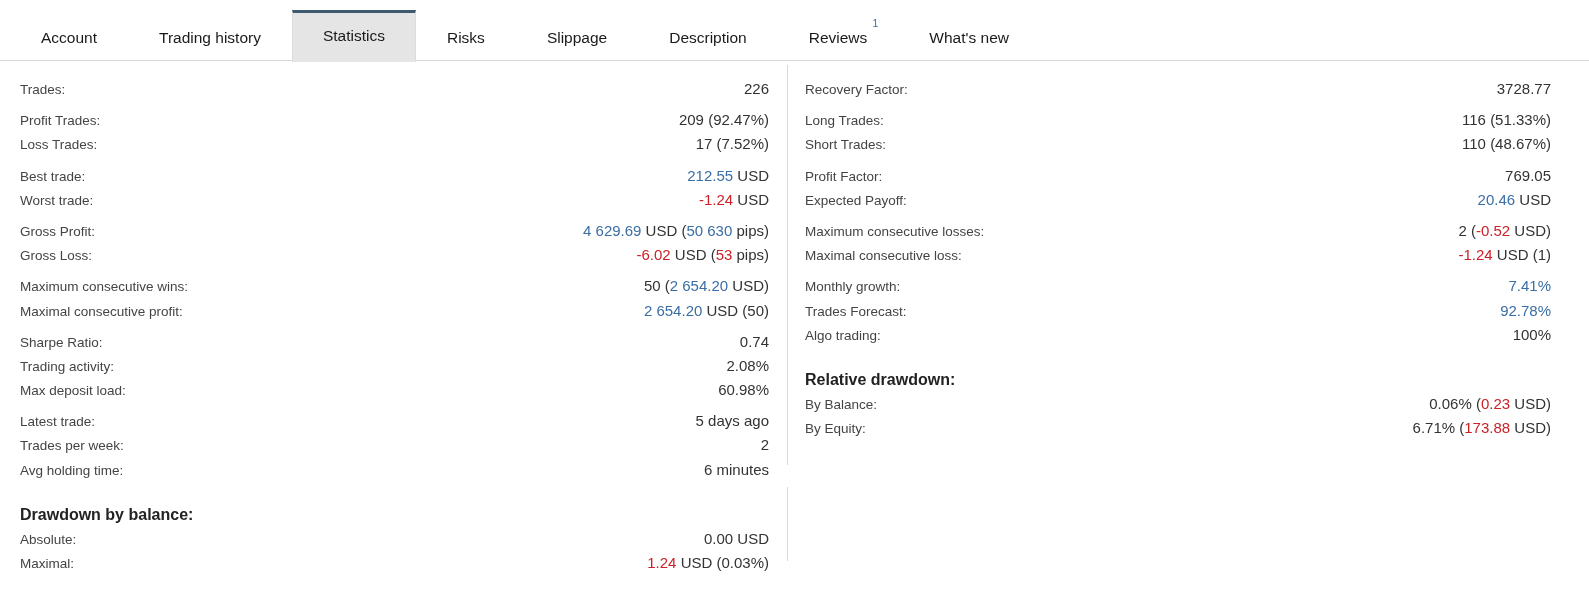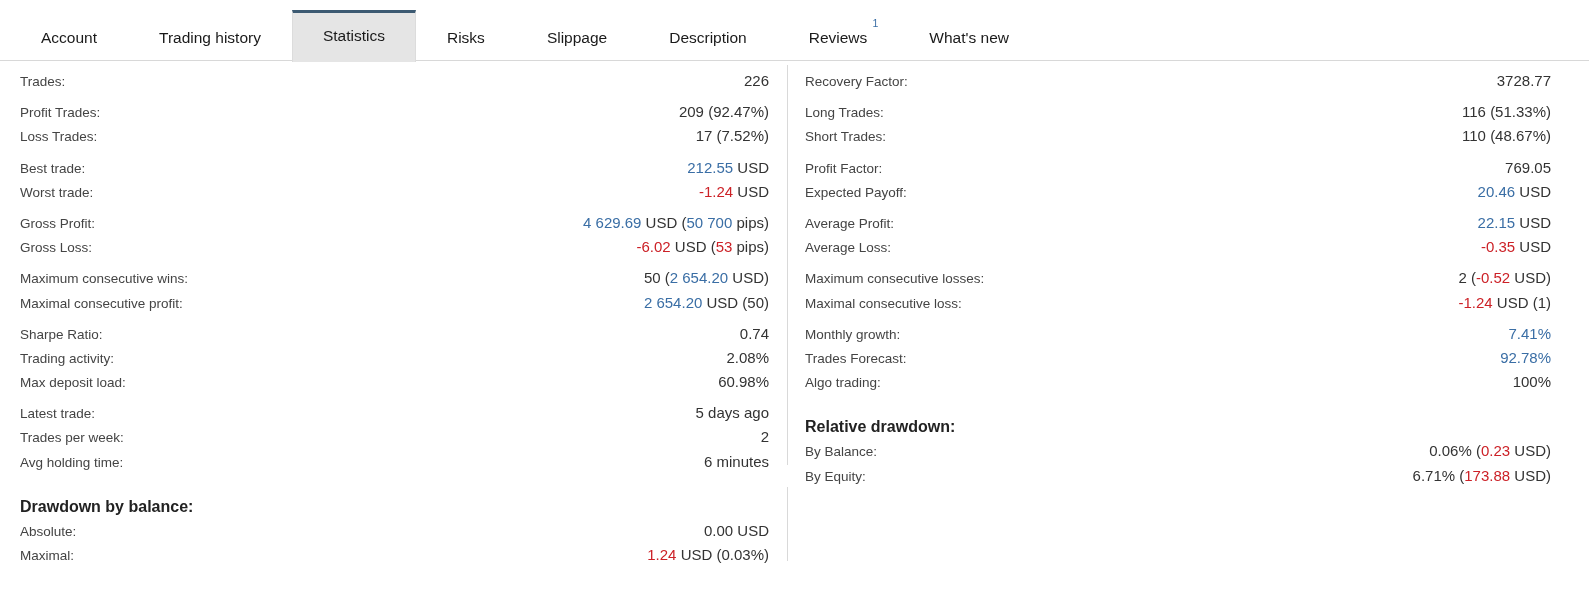--- a/index.html
+++ b/index.html
@@ -77,21 +77,21 @@
 
   
   .stats {
     position: relative;
     width: 100%;
     height: 541px;
     padding-top: 0;
   }
   .col {
     position: absolute;
-    top: 8px;
+    top: 16px;
   }
   .col-left  { left: 20px;  width: 749px; }
   .col-right { left: 805px; width: 746px; }
 
   .divider {
     position: absolute;
     width: 1px;
     background: #d9d9d9;
   }
   .divider-top    { left: 787px; top: 4px;   height: 400px; }
@@ -175,21 +175,21 @@
             <span class="value"><span class="pos">212.55</span><span class="neutral"> USD</span></span>
           </div>
           <div class="row">
             <span class="label">Worst trade:</span>
             <span class="value"><span class="neg">-1.24</span><span class="neutral"> USD</span></span>
           </div>
         </div>
         <div class="group">
           <div class="row">
             <span class="label">Gross Profit:</span>
-            <span class="value"><span class="pos">4 629.69</span><span class="neutral"> USD (</span><span class="pos">50 700</span><span class="neutral"> pips)</span></span>
+            <span class="value"><span class="pos">4 629.69</span><span class="neutral"> USD (</span><span class="pos">50 630</span><span class="neutral"> pips)</span></span>
           </div>
           <div class="row">
             <span class="label">Gross Loss:</span>
             <span class="value"><span class="neg">-6.02</span><span class="neutral"> USD (</span><span class="neg">53</span><span class="neutral"> pips)</span></span>
           </div>
         </div>
         <div class="group">
           <div class="row">
             <span class="label">Maximum consecutive wins:</span>
             <span class="value"><span class="neutral">50 (</span><span class="pos">2 654.20</span><span class="neutral"> USD)</span></span>
@@ -266,30 +266,20 @@
             <span class="label">Profit Factor:</span>
             <span class="value"><span class="neutral">769.05</span></span>
           </div>
           <div class="row">
             <span class="label">Expected Payoff:</span>
             <span class="value"><span class="pos">20.46</span><span class="neutral"> USD</span></span>
           </div>
         </div>
         <div class="group">
           <div class="row">
-            <span class="label">Average Profit:</span>
-            <span class="value"><span class="pos">22.15</span><span class="neutral"> USD</span></span>
-          </div>
-          <div class="row">
-            <span class="label">Average Loss:</span>
-            <span class="value"><span class="neg">-0.35</span><span class="neutral"> USD</span></span>
-          </div>
-        </div>
-        <div class="group">
-          <div class="row">
             <span class="label">Maximum consecutive losses:</span>
             <span class="value"><span class="neutral">2 (</span><span class="neg">-0.52</span><span class="neutral"> USD)</span></span>
           </div>
           <div class="row">
             <span class="label">Maximal consecutive loss:</span>
             <span class="value"><span class="neg">-1.24</span><span class="neutral"> USD (1)</span></span>
           </div>
         </div>
         <div class="group last">
           <div class="row">

